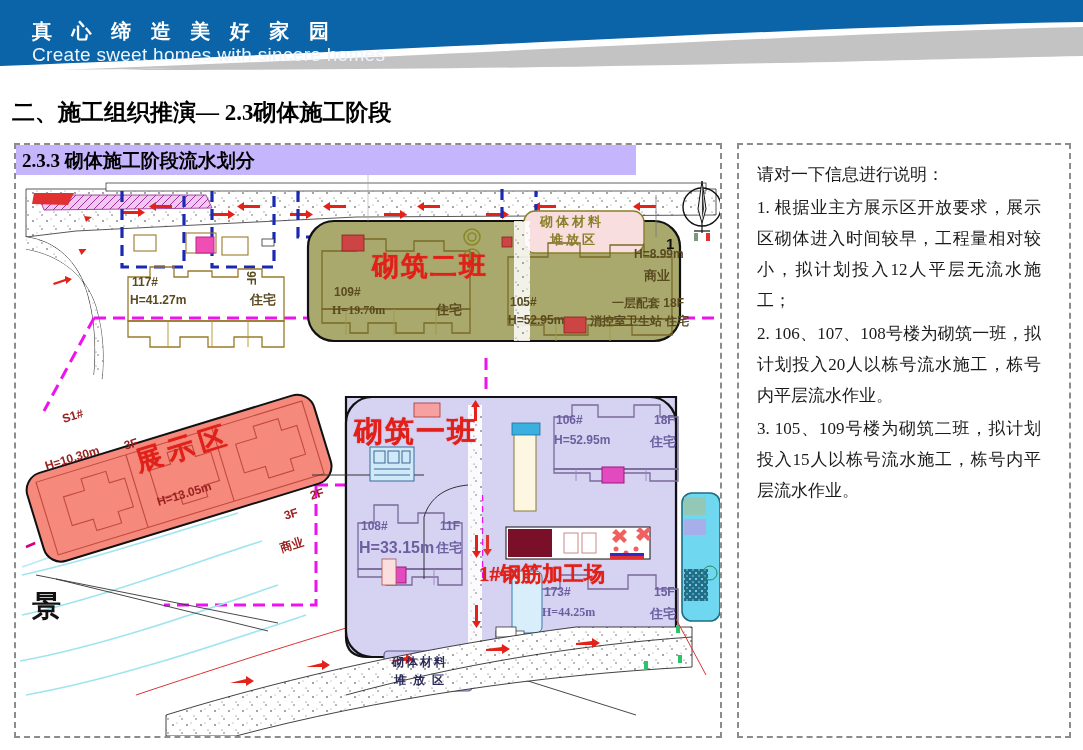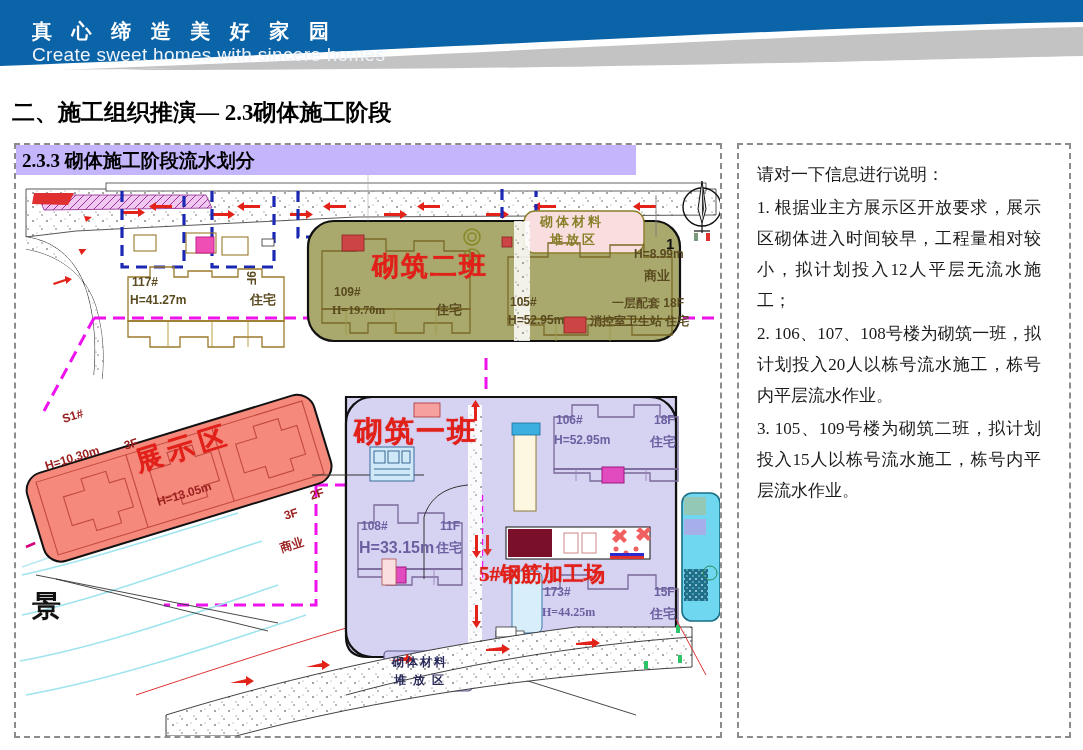--- a/index.html
+++ b/index.html
@@ -371,21 +371,21 @@
         <rect x="26" y="54" width="4" height="8" fill="#e03030"></rect>
       </g>
 
       <line x1="640" y1="20" x2="640" y2="62" stroke="#777" stroke-width="0.8"></line>
       <line x1="352" y1="0" x2="352" y2="46" stroke="#aaa" stroke-width="0.6"></line>
     </svg>
 
     <div class="zlabel zone-cap" style="left:356px;top:73px;font-size:27px;letter-spacing:2px;">砌筑二班</div>
     <div class="zlabel zone-cap" style="left:338px;top:237px;font-size:29px;letter-spacing:2px;">砌筑一班</div>
     <div class="zlabel zone-cap" style="left:118px;top:255px;font-size:27px;letter-spacing:6px;transform:rotate(-17deg);">展示区</div>
-    <div class="zlabel zone-cap" style="left:463px;top:385px;font-size:21px;">5#钢筋加工场</div>
+    <div class="zlabel zone-cap" style="left:463px;top:385px;font-size:21px;">1#钢筋加工场</div>
 
     <div class="zlabel" style="left:524px;top:38px;font-size:13px;color:#8a7f2a;font-weight:bold;letter-spacing:3px;">砌体材料</div>
     <div class="zlabel" style="left:534px;top:56px;font-size:13px;color:#8a7f2a;font-weight:bold;letter-spacing:3px;">堆放区</div>
 
     <div class="zlabel" style="left:376px;top:479px;font-size:12px;color:#2a2a5a;font-weight:bold;letter-spacing:2px;">砌体材料</div>
     <div class="zlabel" style="left:378px;top:497px;font-size:12px;color:#2a2a5a;font-weight:bold;letter-spacing:2px;">堆 放 区</div>
 
     <div class="zlabel cad" style="left:116px;top:100px;font-size:12px;text-align:right;">117#</div>
     <div class="zlabel cad" style="left:114px;top:118px;font-size:12px;">H=41.27m</div>
     <div class="zlabel cad" style="left:242px;top:96px;font-size:12px;transform:rotate(90deg);transform-origin:left top;">9F</div>

